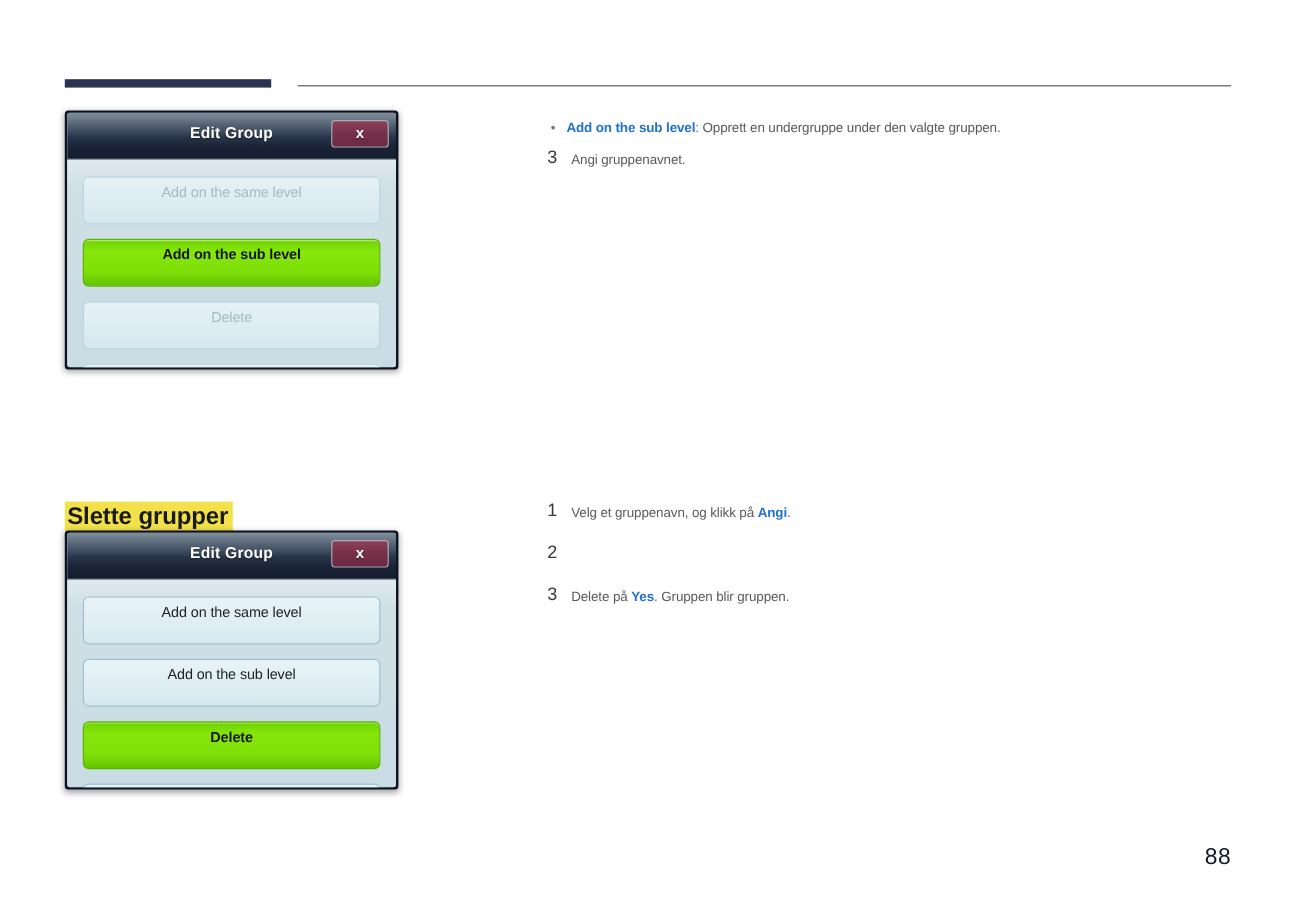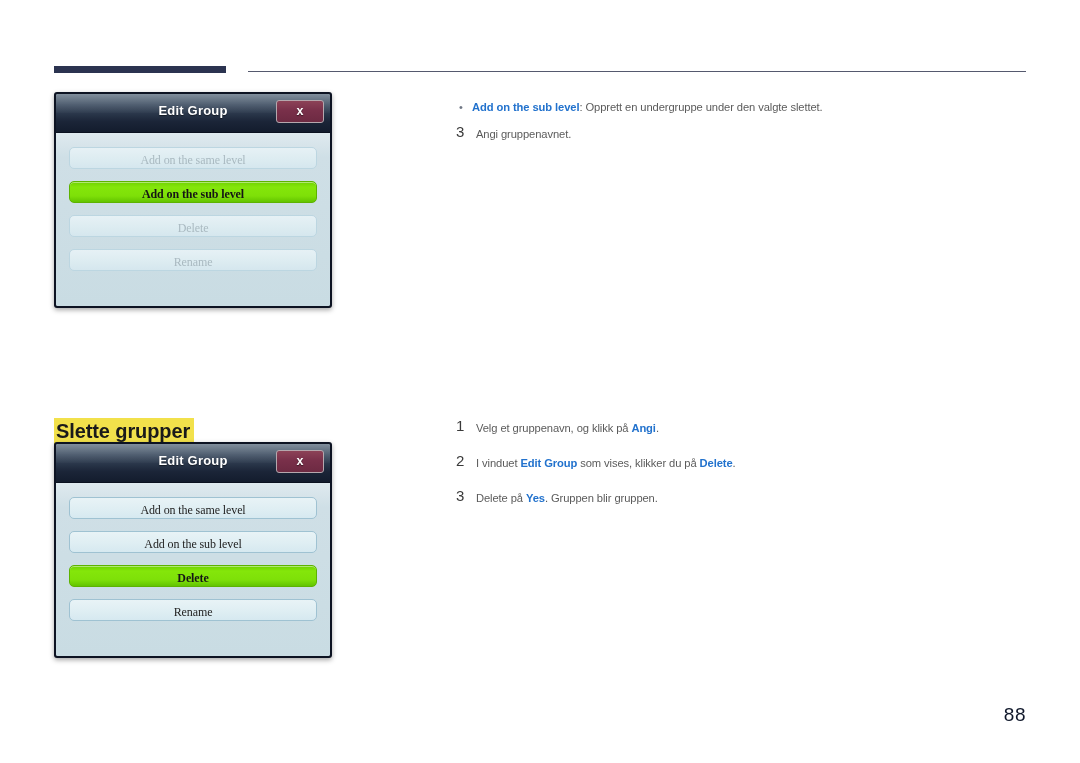--- a/index.html
+++ b/index.html
@@ -117,30 +117,29 @@
   .dialog-body {
     position: relative;
     height: calc(100% - 39px);
     background: linear-gradient(180deg, #dfeaef 0%, #cfdfe6 14%, #c9dce3 100%);
     padding: 14px 13px 12px 13px;
     box-sizing: border-box;
   }
   .dlg-btn {
     display: block;
     width: 100%;
-    height: 22px;
+    height: 40px;
     margin-bottom: 12px;
     border-radius: 5px;
     box-sizing: border-box;
     font-size: 12px;
     line-height: 24px;
     text-align: center;
     cursor: pointer;
     letter-spacing: -0.1px;
-    font-family: Liberation Serif, serif;
   }
   .dlg-btn:last-child { margin-bottom: 0; }
 
   .dlg-btn.enabled {
     background: linear-gradient(180deg, #e8f3f6 0%, #dfeef3 55%, #d6e9f0 100%);
     border: 1px solid #9fc2d2;
     color: #222222;
     font-weight: normal;
   }
   .dlg-btn.disabled {
@@ -260,36 +259,35 @@
       <div class="dlg-btn selected">Delete</div>
       <div class="dlg-btn enabled">Rename</div>
     </div>
   </div>
 </div>
 
 <div class="content-col">
 
   <div class="bullet-row" style="top:100px; left:0; width:560px;">
     <span class="bullet-dot">•</span>
-    <span class="bullet-text"><b class="link">Add on the sub level</b><span>: Opprett en undergruppe under den valgte slettet.</span></span>
+    <span class="bullet-text"><b class="link">Add on the sub level</b><span>: Opprett en undergruppe under den valgte gruppen.</span></span>
   </div>
 
   <div class="num-row" style="top:124px; left:0; width:560px;">
     <span class="num">3</span>
     <span class="num-text">Angi gruppenavnet.</span>
   </div>
 
   <div class="num-row" style="top:418px; left:0; width:560px;">
     <span class="num">1</span>
     <span class="num-text"><span>Velg et gruppenavn, og klikk på </span><b class="link">Angi</b><span>.</span></span>
   </div>
 
   <div class="num-row" style="top:453px; left:0; width:560px;">
     <span class="num">2</span>
-    <span class="num-text"><span>I vinduet </span><b class="link">Edit Group</b><span> som vises, klikker du på </span><b class="link">Delete</b><span>.</span></span>
   </div>
 
   <div class="num-row" style="top:488px; left:0; width:560px;">
     <span class="num">3</span>
     <span class="num-text"><span>Delete på </span><b class="link">Yes</b><span>. Gruppen blir gruppen.</span></span>
   </div>
 
 </div>
 
 <div class="page-number">88</div>

